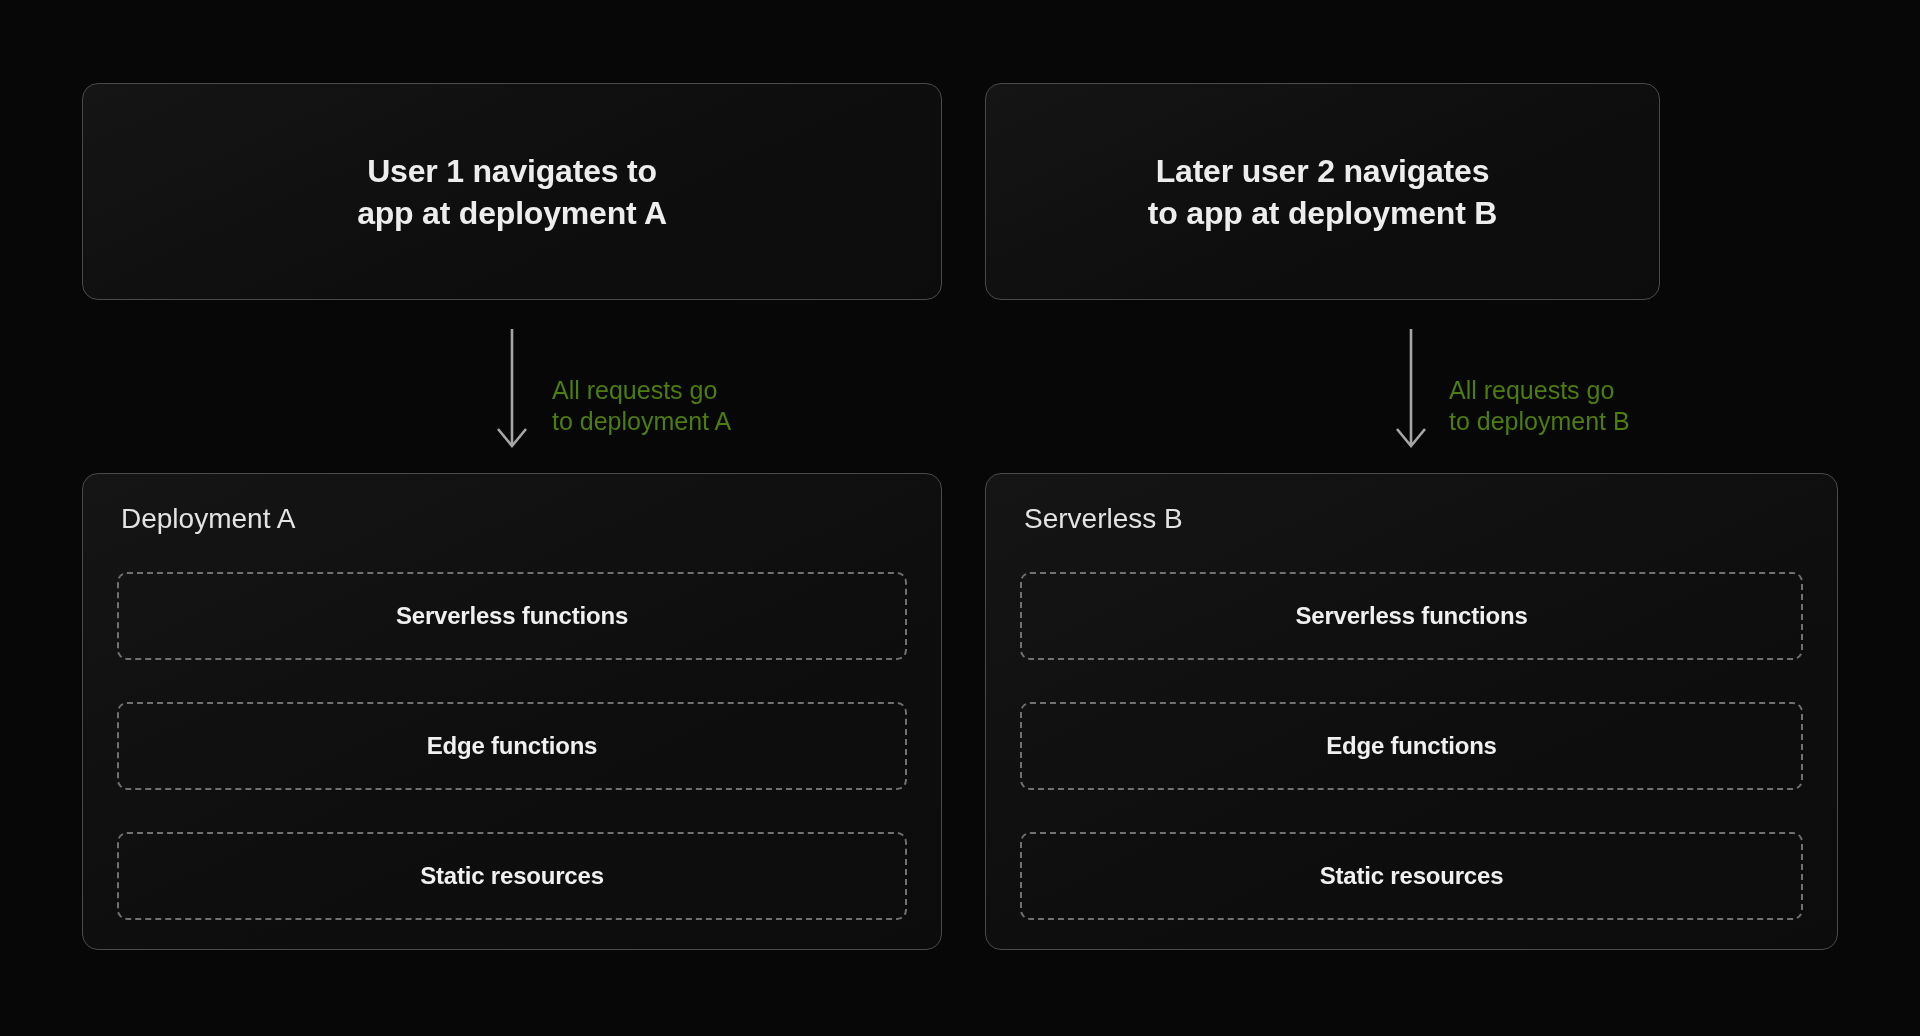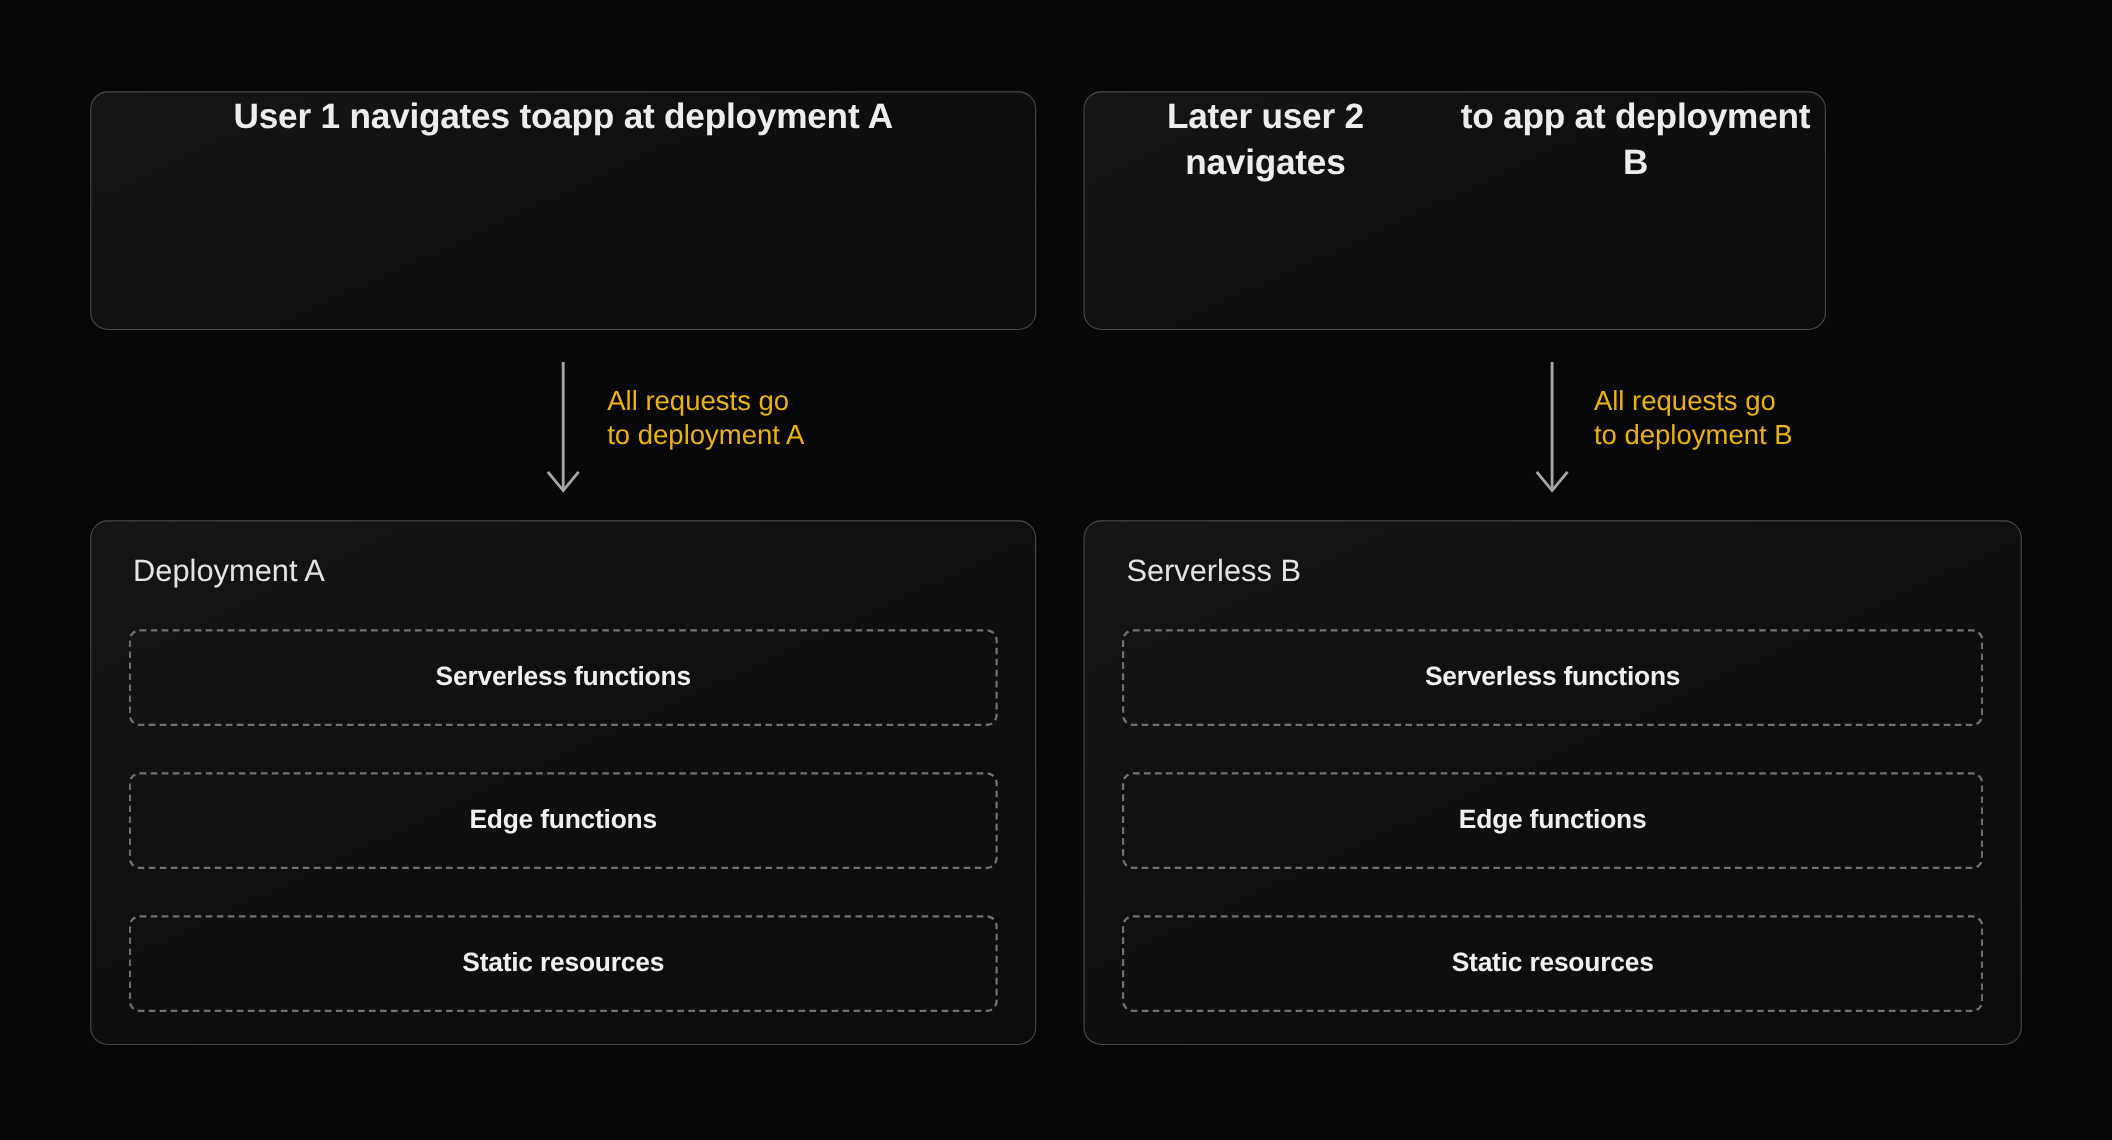--- a/index.html
+++ b/index.html
@@ -20,21 +20,22 @@
   .panel {
     position: absolute;
     background: linear-gradient(155deg, #151515 0%, #0e0e0e 55%, #0c0c0c 100%);
     border: 1.5px solid #4a4a4a;
     border-radius: 16px;
   }
 
   
   .user-box {
     display: flex;
-    flex-direction: row;
+    flex-direction: column;
+    align-items: center;
     justify-content: center;
     text-align: center;
   }
   .user-box .box-title-line {
     font-size: 32px;
     line-height: 42px;
     font-weight: 700;
     letter-spacing: -0.2px;
     color: #ededed;
   }
@@ -75,21 +76,22 @@
   
   .arrow-svg { position: absolute; }
   #arrow-a { left: 495px; top: 328px; }
   #arrow-b { left: 1394px; top: 328px; }
 
   .arrow-label {
     position: absolute;
     font-size: 25px;
     line-height: 31px;
     font-weight: 400;
-    color: #eab308;
+    color: #4d7c0f;
+    margin-top: 25px;
   }
   #arrow-label-a { left: 552px;  top: 350px; }
   #arrow-label-b { left: 1449px; top: 350px; }
   .arrow-label span { display: block; }
 </style>
 </head>
 <body>
 
 <div id="canvas">
 

